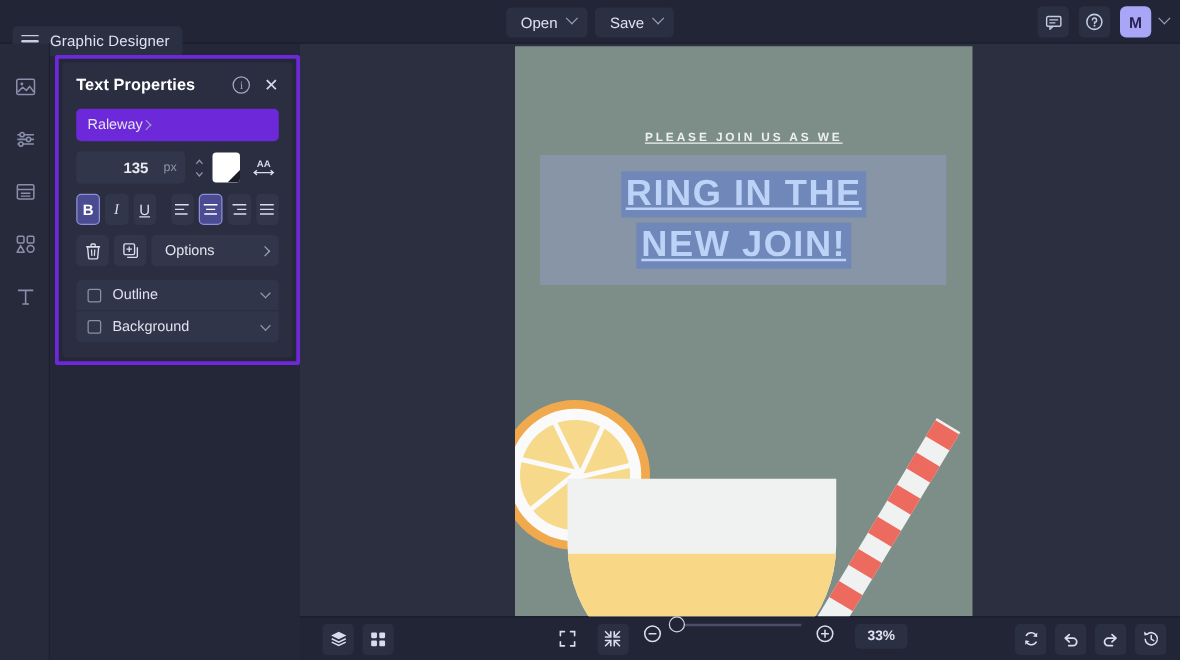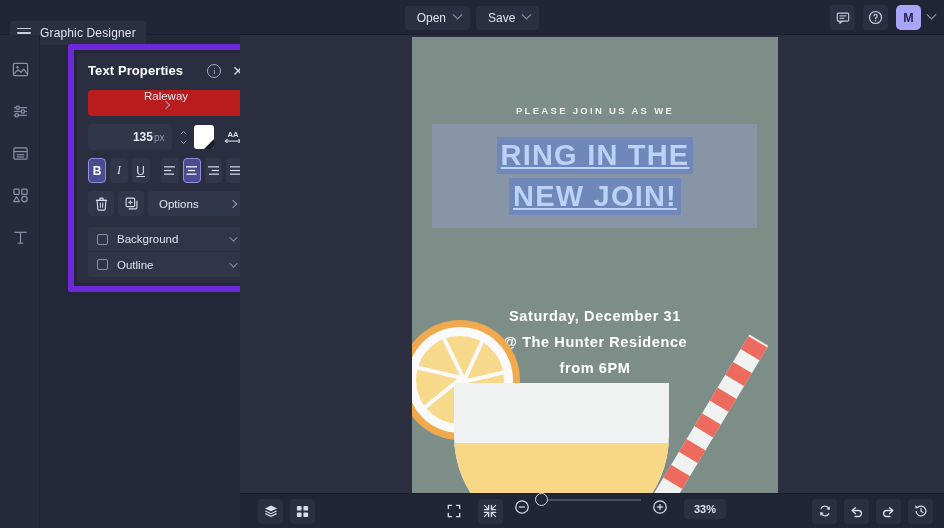--- a/index.html
+++ b/index.html
@@ -68,48 +68,48 @@
     padding-top: 14px;
   }
   .rail-item {
     width: 40px; height: 40px; display: flex; align-items: center; justify-content: center;
     margin-bottom: 2px;
   }
 
   
   .panel-wrap {
     position: absolute; left: 44px; top: 44px; width: 196px; height: 248px;
-    border: 6px solid #6d28d9; border-radius: 2px; margin-left: 24px;
+    border: 3px solid #6d28d9; border-radius: 2px;
   }
   .panel {
     position: absolute; inset: 3px;
     background: #2a2e40; border-radius: 3px;
     padding: 10px 11px;
   }
   .panel-head { display: flex; align-items: center; justify-content: space-between; margin-bottom: 12px; }
   .panel-title { color: #fff; font-size: 13px; font-weight: bold; letter-spacing: .1px; }
   .panel-head-icons { display: flex; align-items: center; gap: 11px; }
   .info-ic { width: 14px; height: 14px; border: 1.3px solid #a4a9c2; border-radius: 50%;
              color: #a4a9c2; font-size: 9px; display: flex; align-items: center; justify-content: center;
              font-family: "Liberation Serif", serif; }
   .close-ic { color: #d6d9e6; font-size: 14px; line-height: 1; }
 
   .fontrow {
-    background: #b91c1c; border-radius: 4px; height: 26px;
+    background: #6d28d9; border-radius: 4px; height: 26px;
     display: flex; align-items: center; 
-    padding: 0 9px; margin-bottom: 8px; flex-direction: column;
+    padding: 0 9px; margin-bottom: 8px;
   }
   .fontname { color: #e3e6f0; font-size: 11.5px; }
   .chev-r { width: 6px; height: 6px; border-top: 1.4px solid #9aa0bb; border-right: 1.4px solid #9aa0bb;
             transform: rotate(45deg); }
 
   .sizerow { display: flex; align-items: center; gap: 7px; margin-bottom: 8px; }
   .sizebox {
     background: #32364a; border-radius: 4px; height: 26px; width: 95px;
-    display: flex; align-items: center; justify-content: flex-end; gap: 1px;
+    display: flex; align-items: center; justify-content: flex-end; gap: 12px;
     padding-right: 7px;
   }
   .sizeval { color: #e8eaf3; font-size: 12px; font-weight: bold; }
   .sizeunit { color: #9095ae; font-size: 10px; }
   .spin { display: flex; flex-direction: column; align-items: center; gap: 5px; margin-left: 1px; }
   .spin-up, .spin-dn { width: 7px; height: 5px; }
   .swatch {
     width: 24px; height: 24px; background: #fff; border-radius: 3px; position: relative; overflow: hidden;
   }
   .swatch::after {
@@ -150,21 +150,21 @@
   .workspace {
     position: absolute; left: 240px; top: 35px; width: 704px; height: 458px;
     background: #2b2f40;
   }
   .canvas {
     position: absolute; left: 172px; top: 2px; width: 366px; height: 456px;
     background: #7d8d88; overflow: hidden;
   }
   .kicker {
     position: absolute; top: 68px; left: 0; width: 100%; text-align: center;
-    color: #eef1ee; font-size: 9.5px; letter-spacing: 2.3px; font-weight: bold;
+    color: #eef1ee; font-size: 9.5px; letter-spacing: 2.3px; font-weight: bold; text-decoration: underline;
   }
   .headline-sel {
     position: absolute; left: 20px; top: 87px; width: 325px; height: 104px;
     background: rgba(150,160,205,.45);
   }
   .headline {
     position: absolute; left: 0; top: 100px; width: 100%; text-align: center;
     line-height: 37px;
   }
   .hl-line { display: inline-block; background: rgba(92,126,200,.55);
@@ -429,26 +429,26 @@
         </div>
         <div class="optbox">
           <span class="optlabel">Options</span>
           <span class="chev-r"></span>
         </div>
       </div>
 
       <div class="togglelist">
         <div class="togglerow">
           <span class="cbox"></span>
-          <span class="toglabel">Background</span>
+          <span class="toglabel">Outline</span>
           <span class="chev-d"></span>
         </div>
         <div class="togglerow">
           <span class="cbox"></span>
-          <span class="toglabel">Outline</span>
+          <span class="toglabel">Background</span>
           <span class="chev-d"></span>
         </div>
       </div>
 
     </div>
   </div>
 
   <div class="workspace">
     <div class="canvas">
 
@@ -481,26 +481,20 @@
 
       <div class="kicker">PLEASE JOIN US AS WE</div>
 
       <div class="headline-sel"></div>
       <div class="headline">
         <div><span class="hl-line">RING IN THE</span></div>
         <div><span class="hl-line">NEW JOIN!</span></div>
       </div>
 
 
-      <div class="details">
-        <div>Saturday, December 31</div>
-        <div>@ The Hunter Residence</div>
-        <div>from 6PM</div>
-        <div>RSVP to</div>
-      </div>
 
     </div>
   </div>
 
   <div class="bottombar">
     <div class="bb-left">
       <div class="iconbtn">
         <svg width="14" height="14" viewBox="0 0 16 16">
           <path d="M8 1.6 L15 5 L8 8.4 L1 5 Z" fill="#d9dcea"></path>
           <path d="M1.6 8 L8 11.1 L14.4 8" fill="none" stroke="#d9dcea" stroke-width="1.3"></path>

